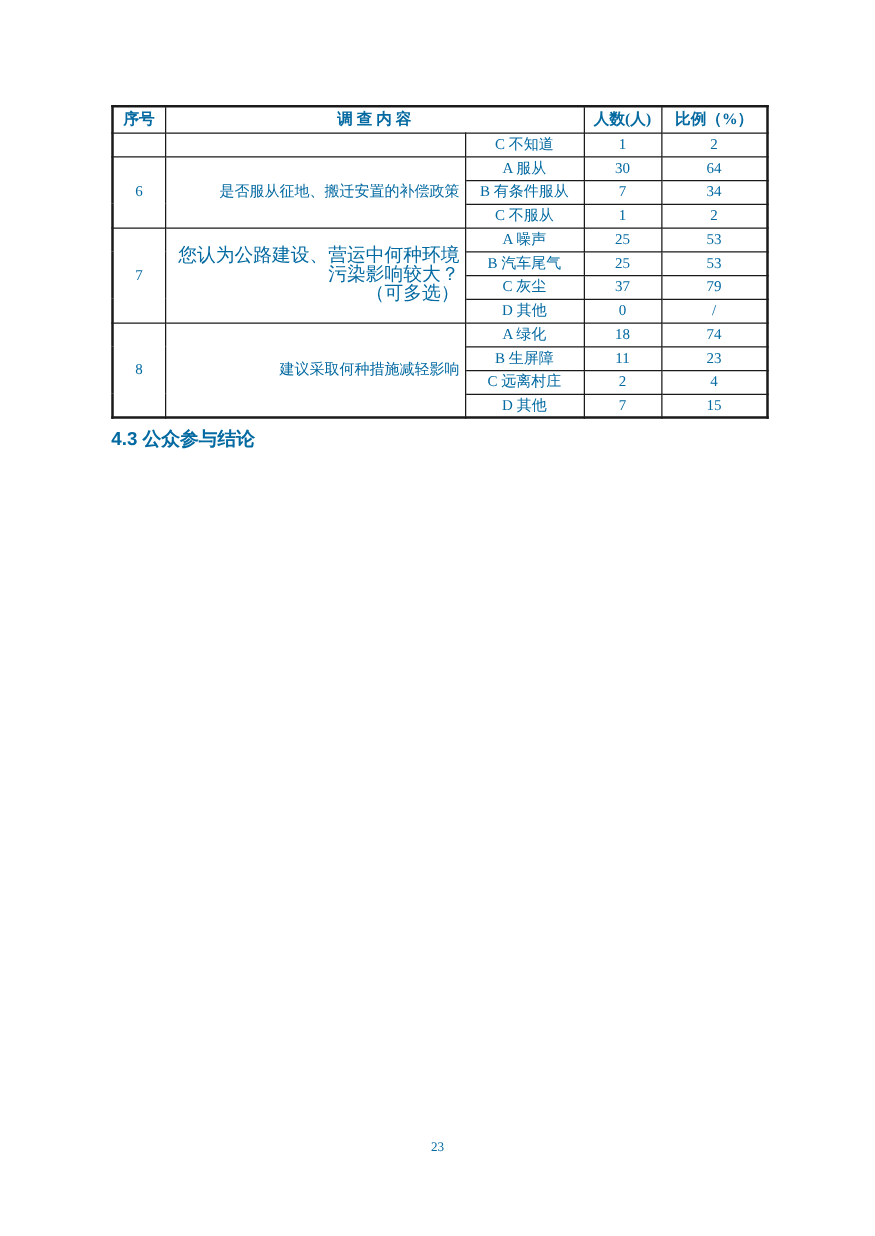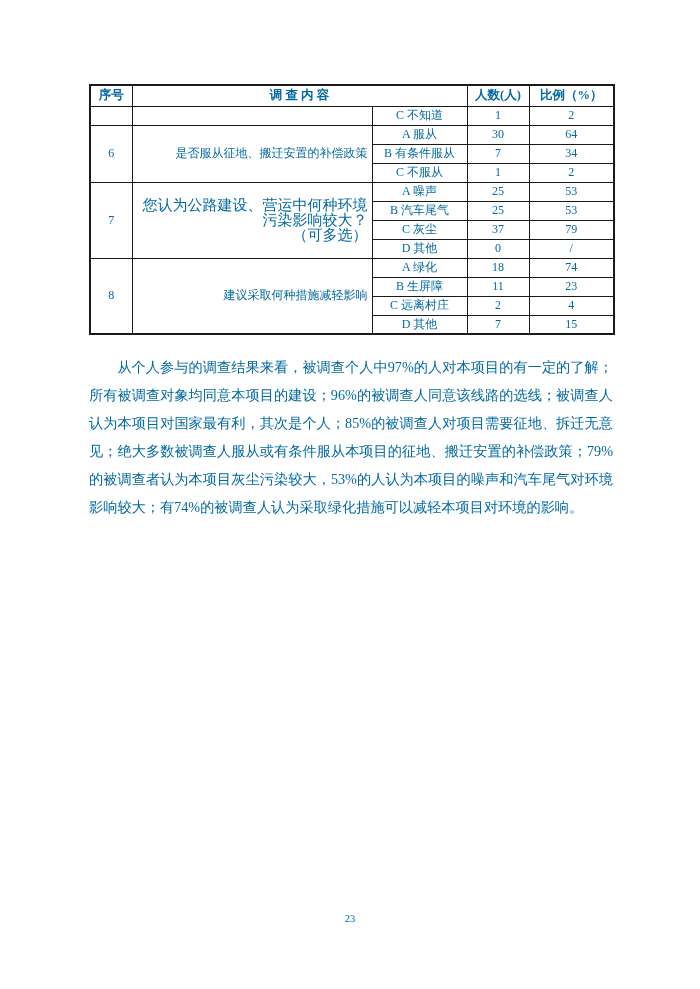--- a/index.html
+++ b/index.html
@@ -157,20 +157,20 @@
             <td class="c-num">4</td>
           </tr>
           <tr>
             <td class="c-ans">D 其他</td>
             <td class="c-num">7</td>
             <td class="c-num">15</td>
           </tr>
         </tbody>
     </table>
 
-    <p class="para p1">从个人参与的调查结果来看，被调查个人中97%的人对本项目的有一定的了解；所有被调查对象均同意本项目的建设；96%的被调查人同意该线路的选线；被调查人认为本项目对国家最有利，其次是个人；85%的被调查人对项目需要征地、拆迁无意见；绝大多数被调查人服从或有条件服从本项目的征地、搬迁安置的补偿政策；79%的被调查者认为本项目灰尘污染较大，53%的人认为本项目的噪声和汽车尾气对环境影响较大；有74%的被调查人认为采取绿化措施可以减轻本项目对环境的影响。</p>
 
+    <h3 class="heading">4.3 公众参与结论</h3>
 
 
   </div>
 
   <div class="page-number">23</div>
 </div>
 
 </body></html>

